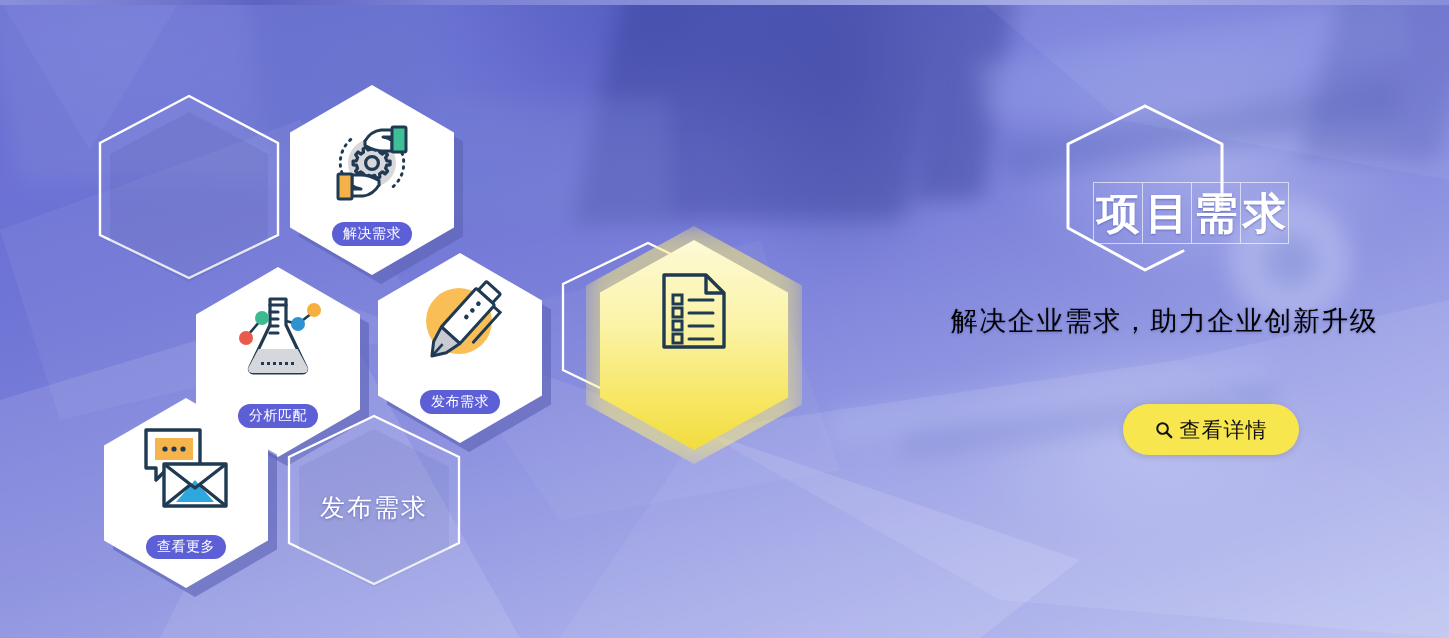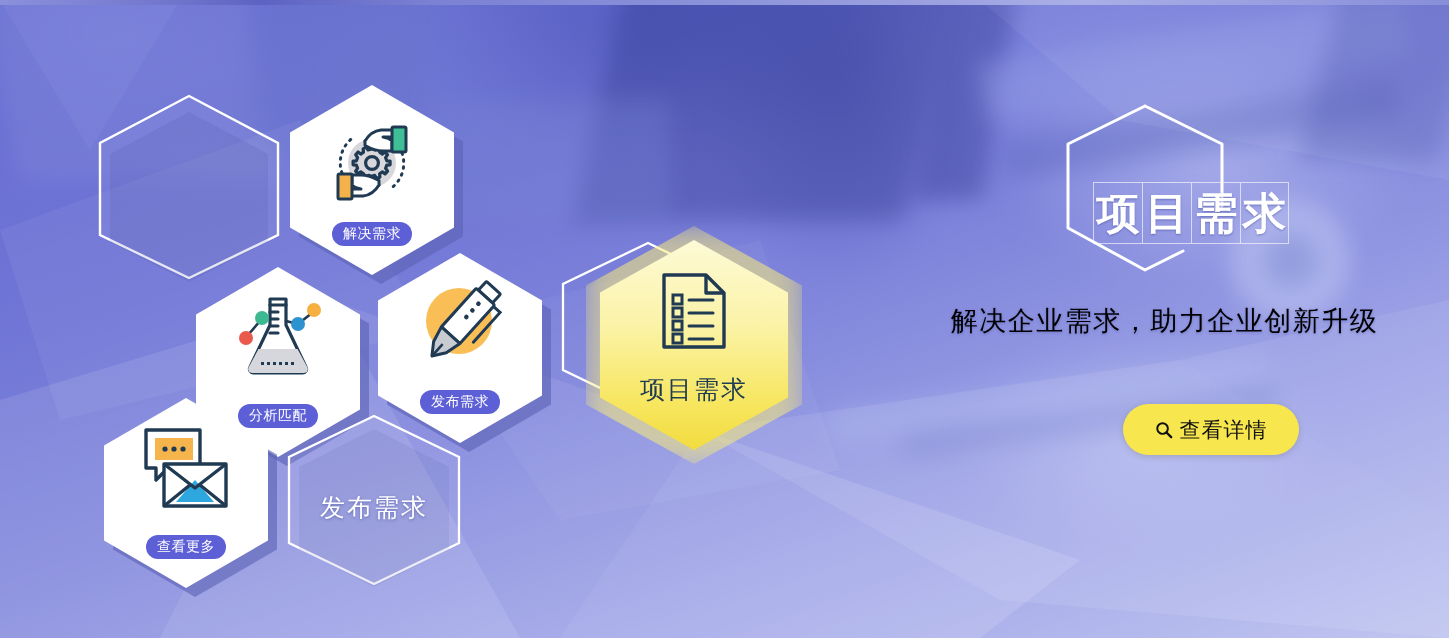--- a/index.html
+++ b/index.html
@@ -289,21 +289,20 @@
           <rect x="13" y="49" width="9" height="9"></rect>
           <rect x="13" y="62" width="9" height="9"></rect>
         </g>
         <g stroke="#1F3A52" stroke-width="3" stroke-linecap="round">
           <line x1="29" y1="28" x2="53" y2="28"></line>
           <line x1="29" y1="41" x2="53" y2="41"></line>
           <line x1="29" y1="54" x2="53" y2="54"></line>
           <line x1="29" y1="67" x2="53" y2="67"></line>
         </g>
       </svg>
-      <div class="hex-yellow-text">项目需求</div>
     </div>
 
   </div>
 
   <div class="right">
 
     <div class="title-hex-outline">
       <svg width="160" height="172" viewBox="0 0 160 172">
         <path d="M80 3 L157 41 L157 103 M80 3 L3 41 L3 125 L80 167 L118 148" fill="none" stroke="#ffffff" stroke-width="3" stroke-linejoin="round" stroke-linecap="round"></path>
       </svg>

